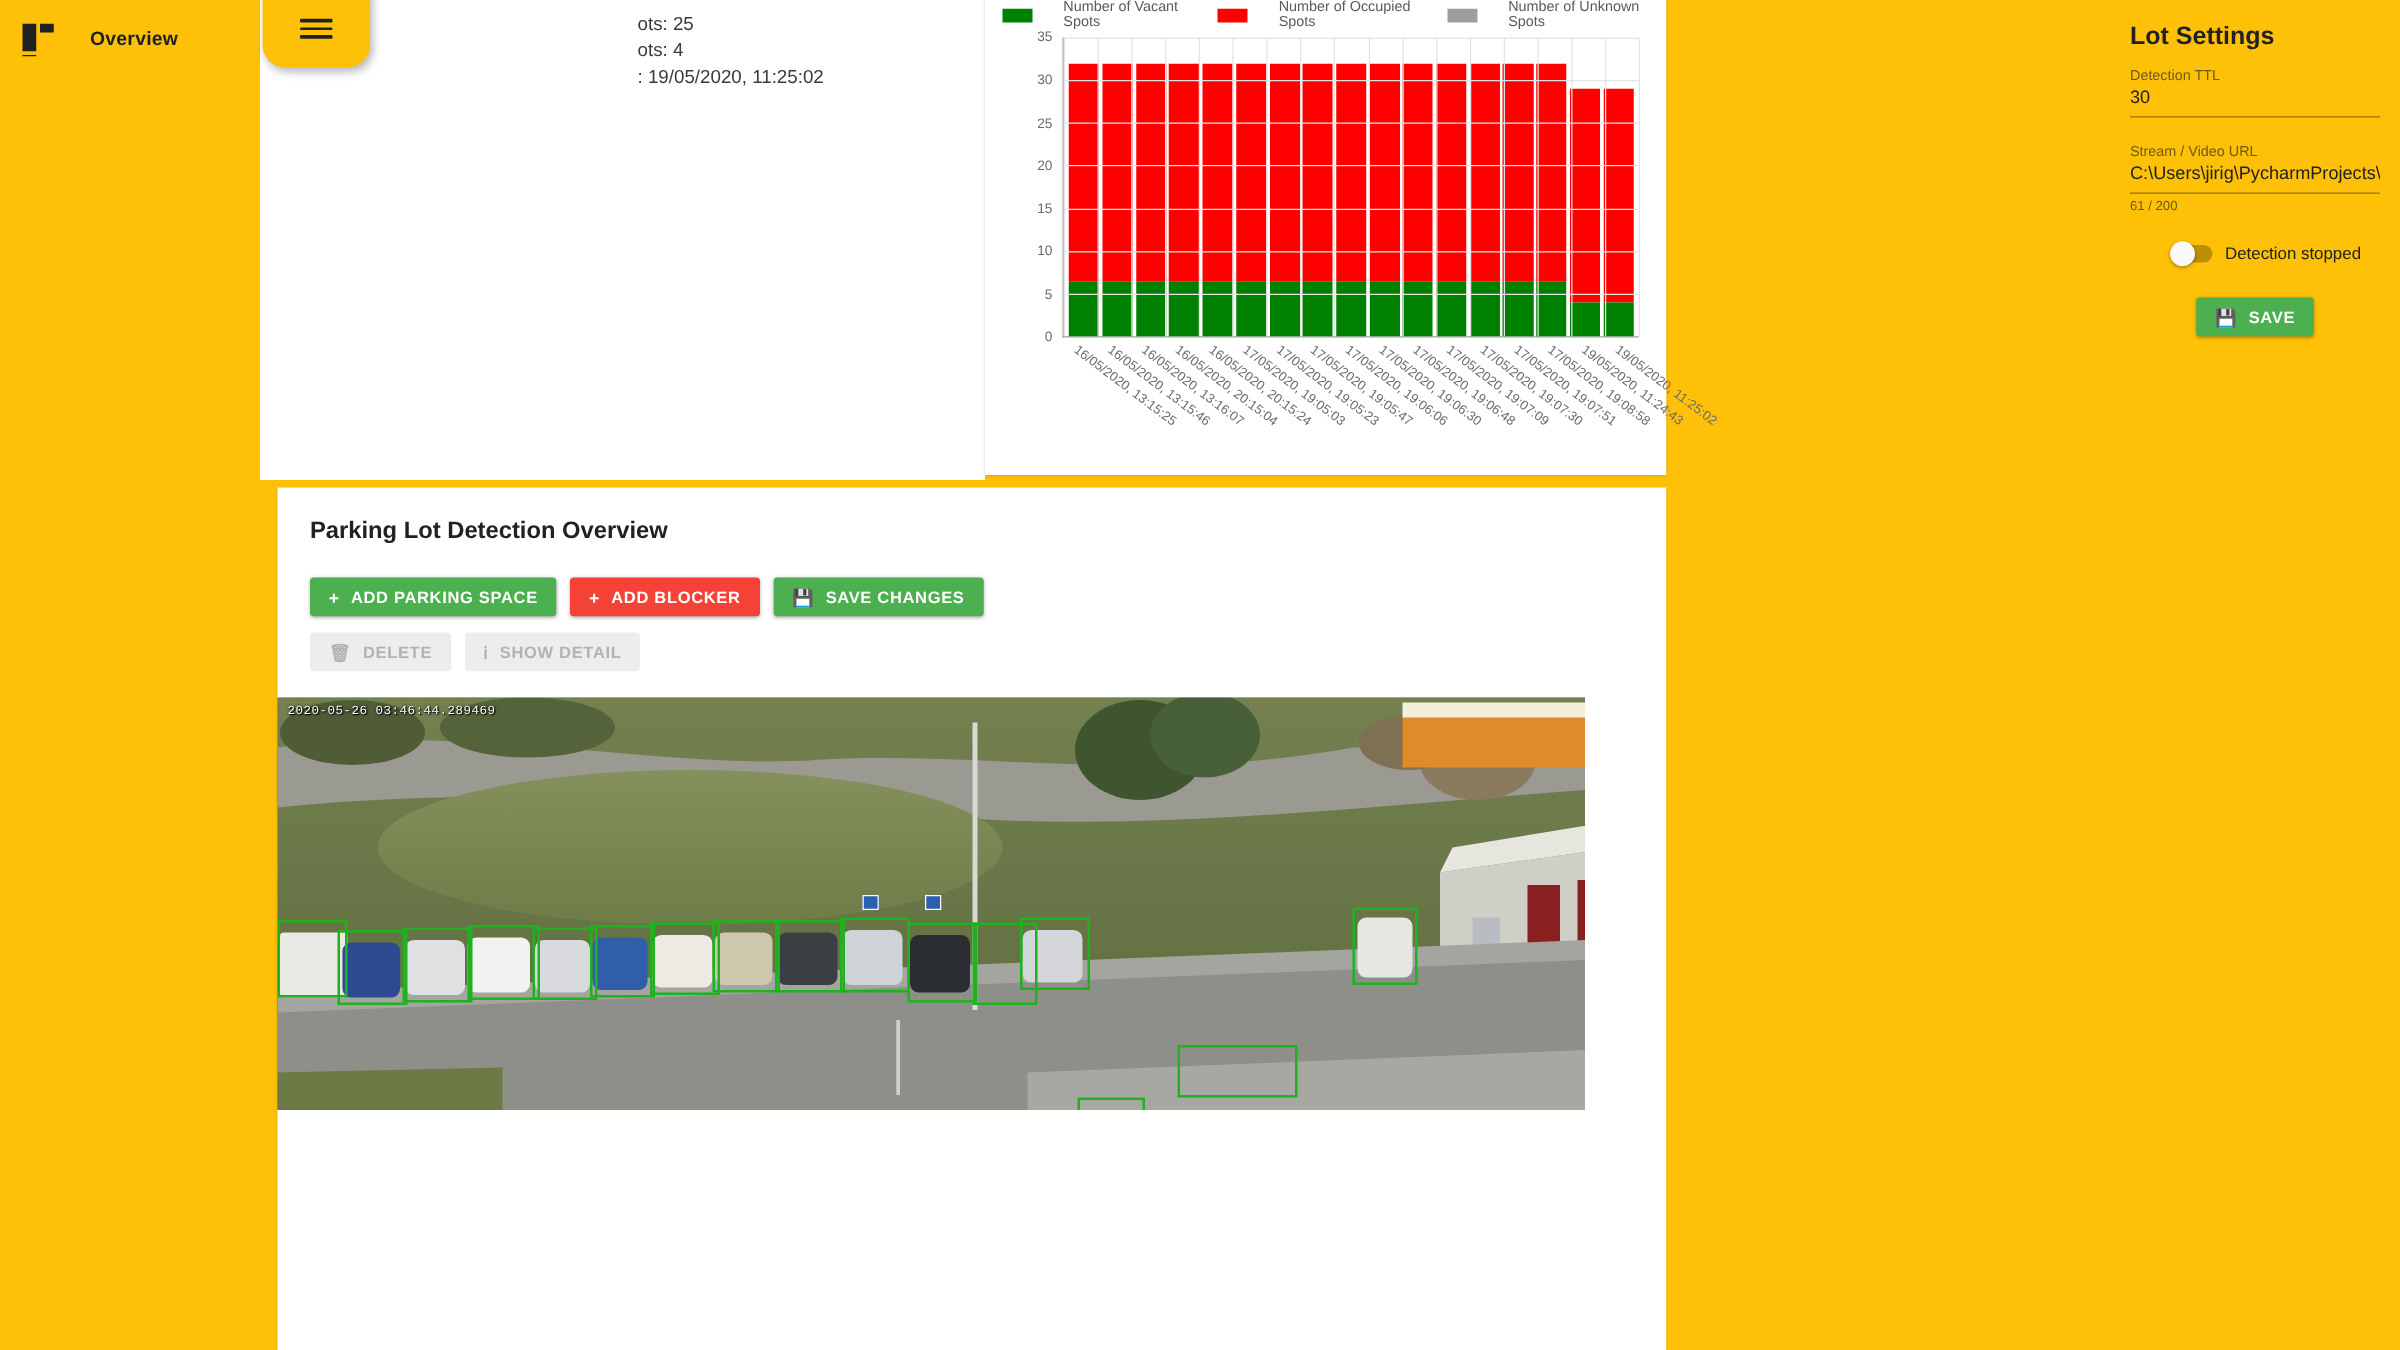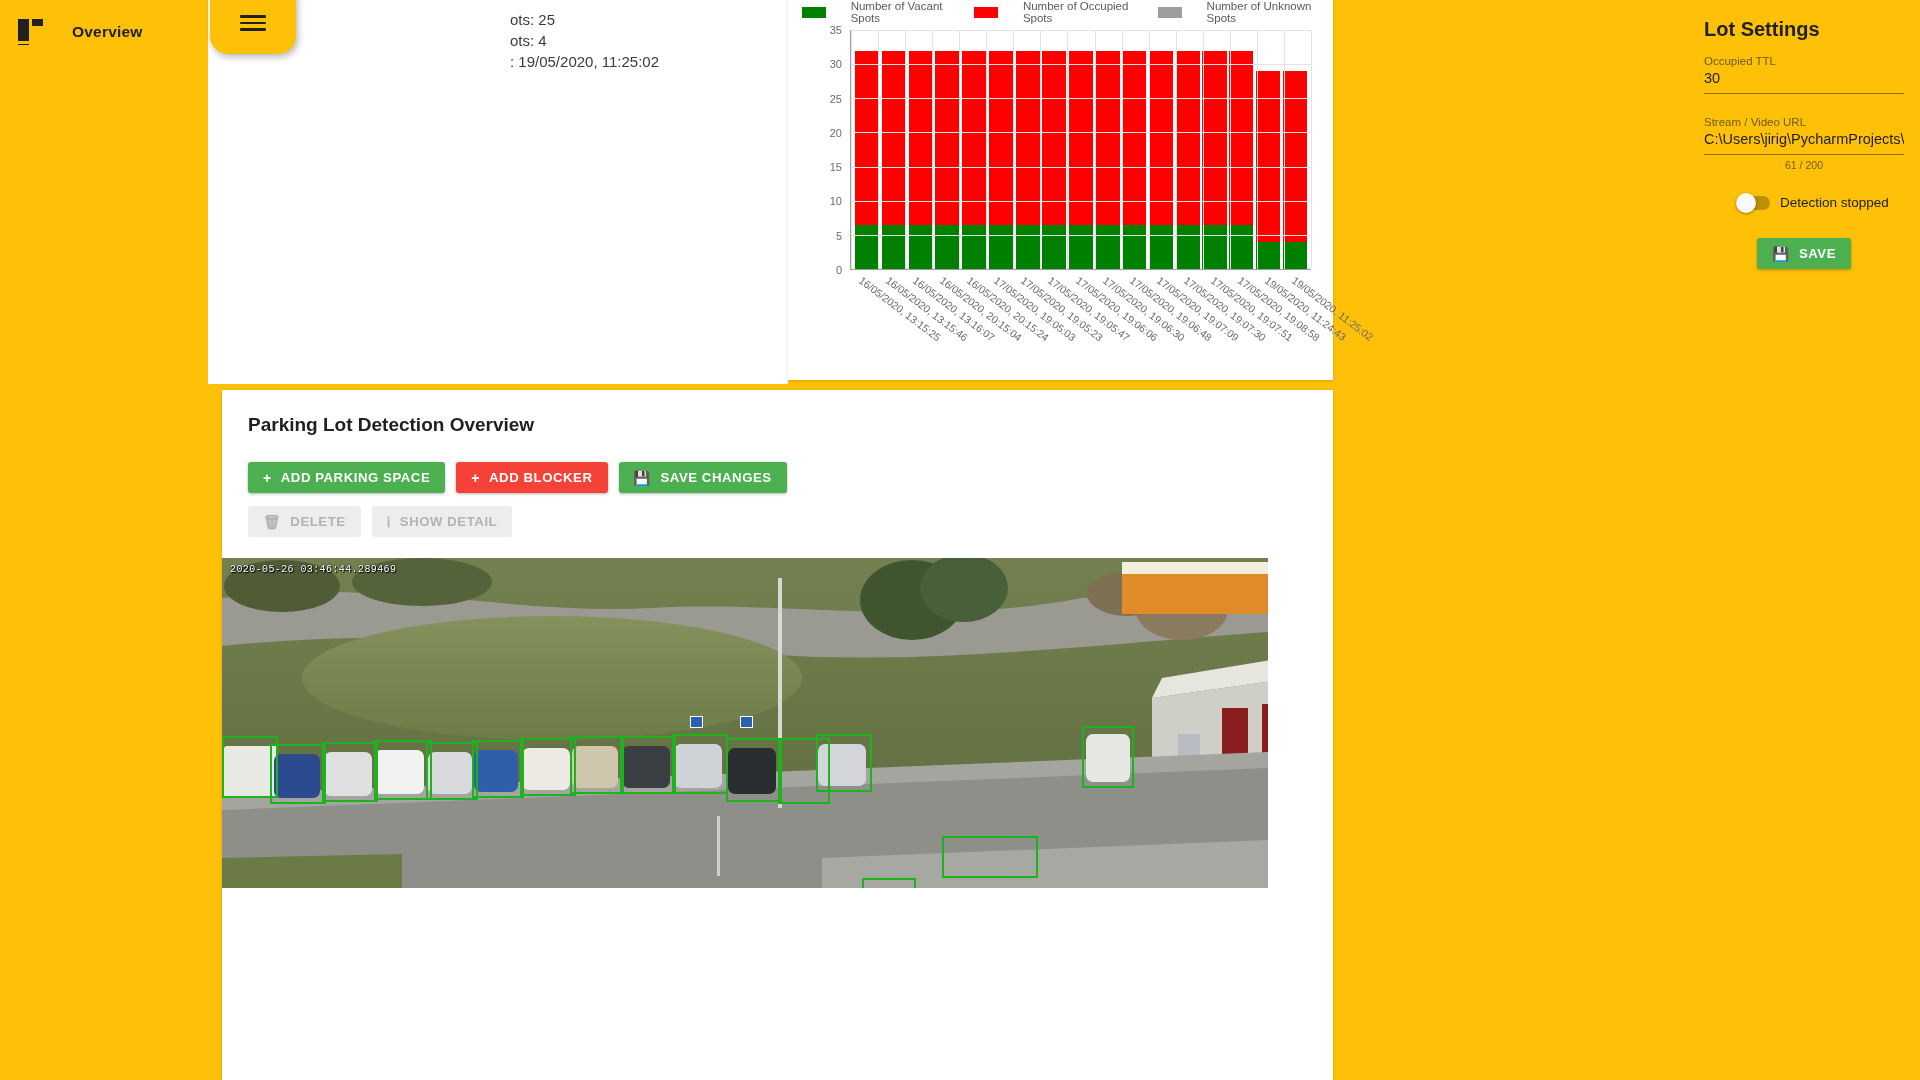--- a/index.html
+++ b/index.html
@@ -120,21 +120,21 @@
     background: #FFC107; padding: 18px 16px 0 8px;
   }
   #settings-title { font-size: 20px; font-weight: 700; color: #212121; margin-bottom: 14px; }
   .field { margin-bottom: 8px; }
   .field-label { font-size: 11.5px; color: #6d5b12; margin-bottom: 3px; }
   .field-value {
     font-size: 14.5px; color: #212121; padding-bottom: 7px;
     border-bottom: 1px solid rgba(0,0,0,.42);
     white-space: nowrap; overflow: hidden; cursor: text;
   }
-  .field-hint { font-size: 10.5px; color: #6d5b12; text-align: center; margin-top: 4px; }
+  .field-hint { font-size: 10.5px; color: #6d5b12; text-align: left; margin-top: 4px; }
   #toggle-row { display: flex; align-items: center; gap: 10px; margin: 24px 0 0 32px; }
   #toggle-switch { width: 34px; height: 14px; background: rgba(0,0,0,.26);
     border-radius: 8px; position: relative; cursor: pointer; }
   #toggle-switch::after { content: ""; position: absolute; left: 0; top: -3px;
     width: 20px; height: 20px; border-radius: 50%; background: #fafafa;
     box-shadow: 0 1px 3px rgba(0,0,0,.4); }
   #toggle-label { font-size: 13.5px; color: #212121; }
   #save-wrap { display: flex; justify-content: center; margin-top: 28px; }
   #save-button { background: #4CAF50; color: #fff; }
 </style>
@@ -421,21 +421,21 @@
   <div class="det-box" style="left:720px; top:278px; width:96px; height:42px;"></div>
   <div class="det-box" style="left:640px; top:320px; width:54px; height:20px;"></div>
   <div class="sign" style="left:468px; top:158px; width:13px; height:12px;"></div>
   <div class="sign" style="left:518px; top:158px; width:13px; height:12px;"></div>
 </div>
 
 <div id="settings-panel">
   <div id="settings-title">Lot Settings</div>
 
   <div class="field">
-    <div class="field-label">Occupied TTL</div>
+    <div class="field-label">Detection TTL</div>
     <div class="field-value">30</div>
   </div>
 
   <div class="field" style="margin-top:22px">
     <div class="field-label">Stream / Video URL</div>
     <div class="field-value">C:\Users\jirig\PycharmProjects\pa</div>
     <div class="field-hint">61 / 200</div>
   </div>
 
   <div id="toggle-row">

